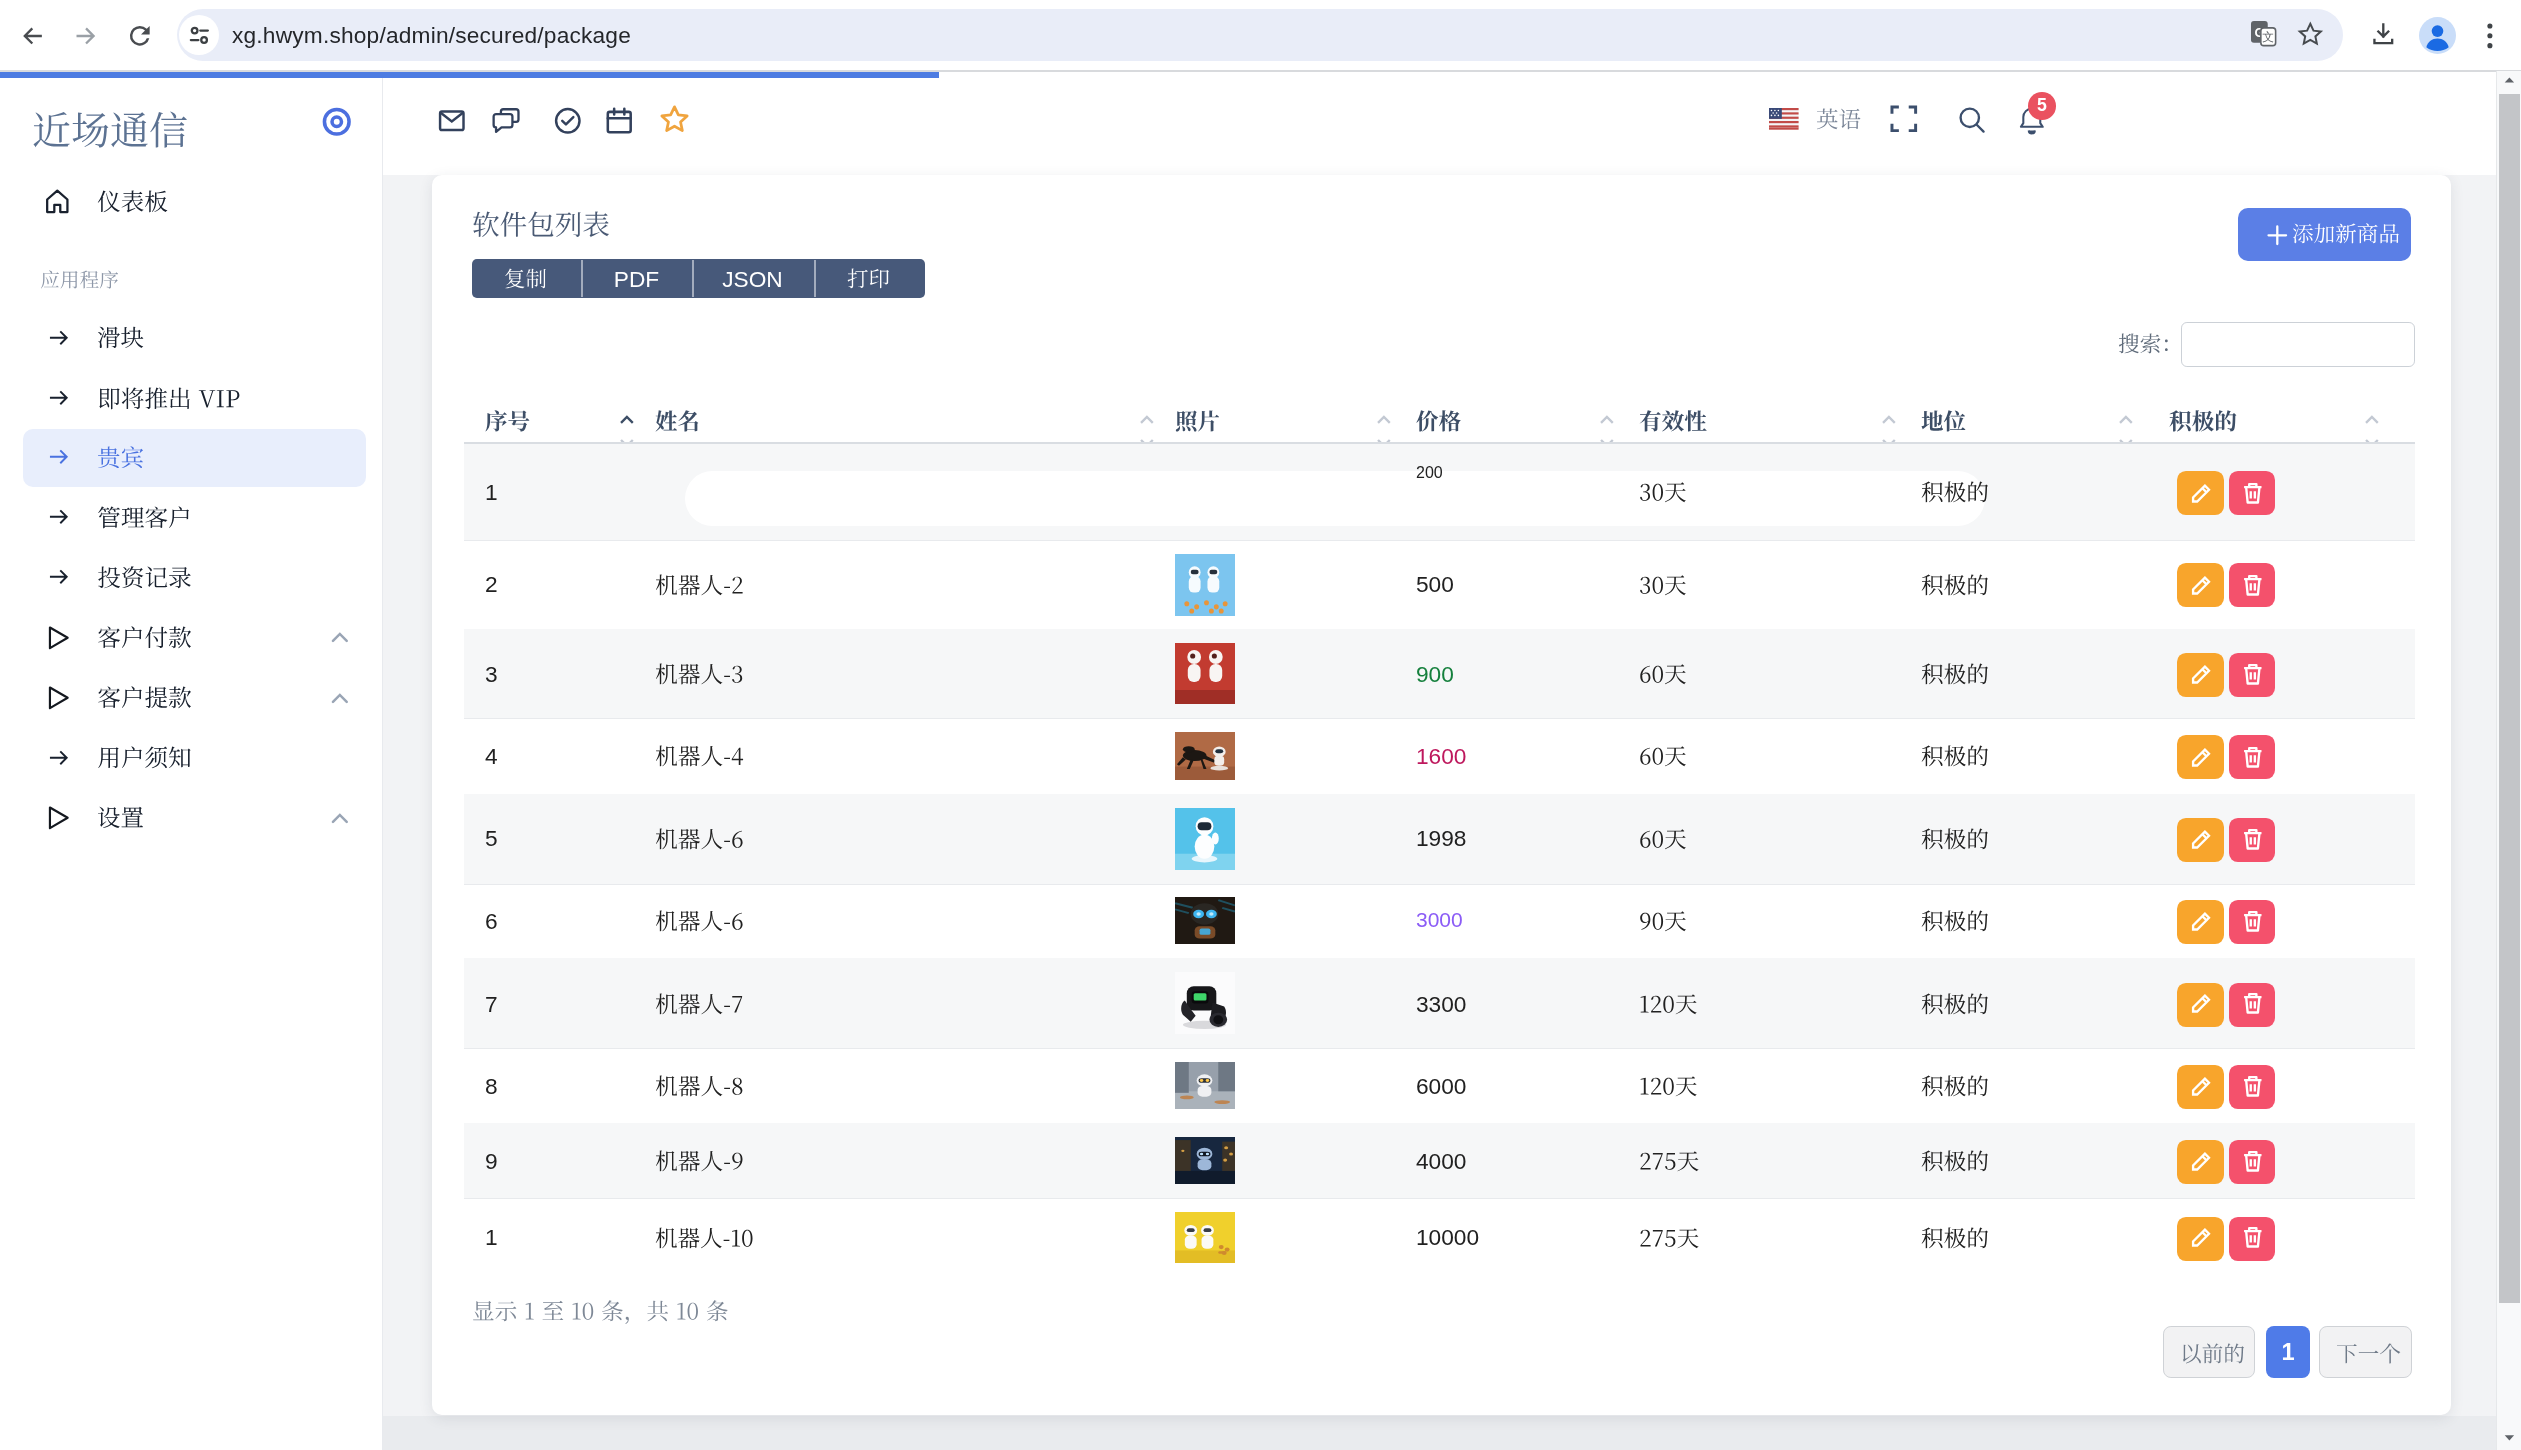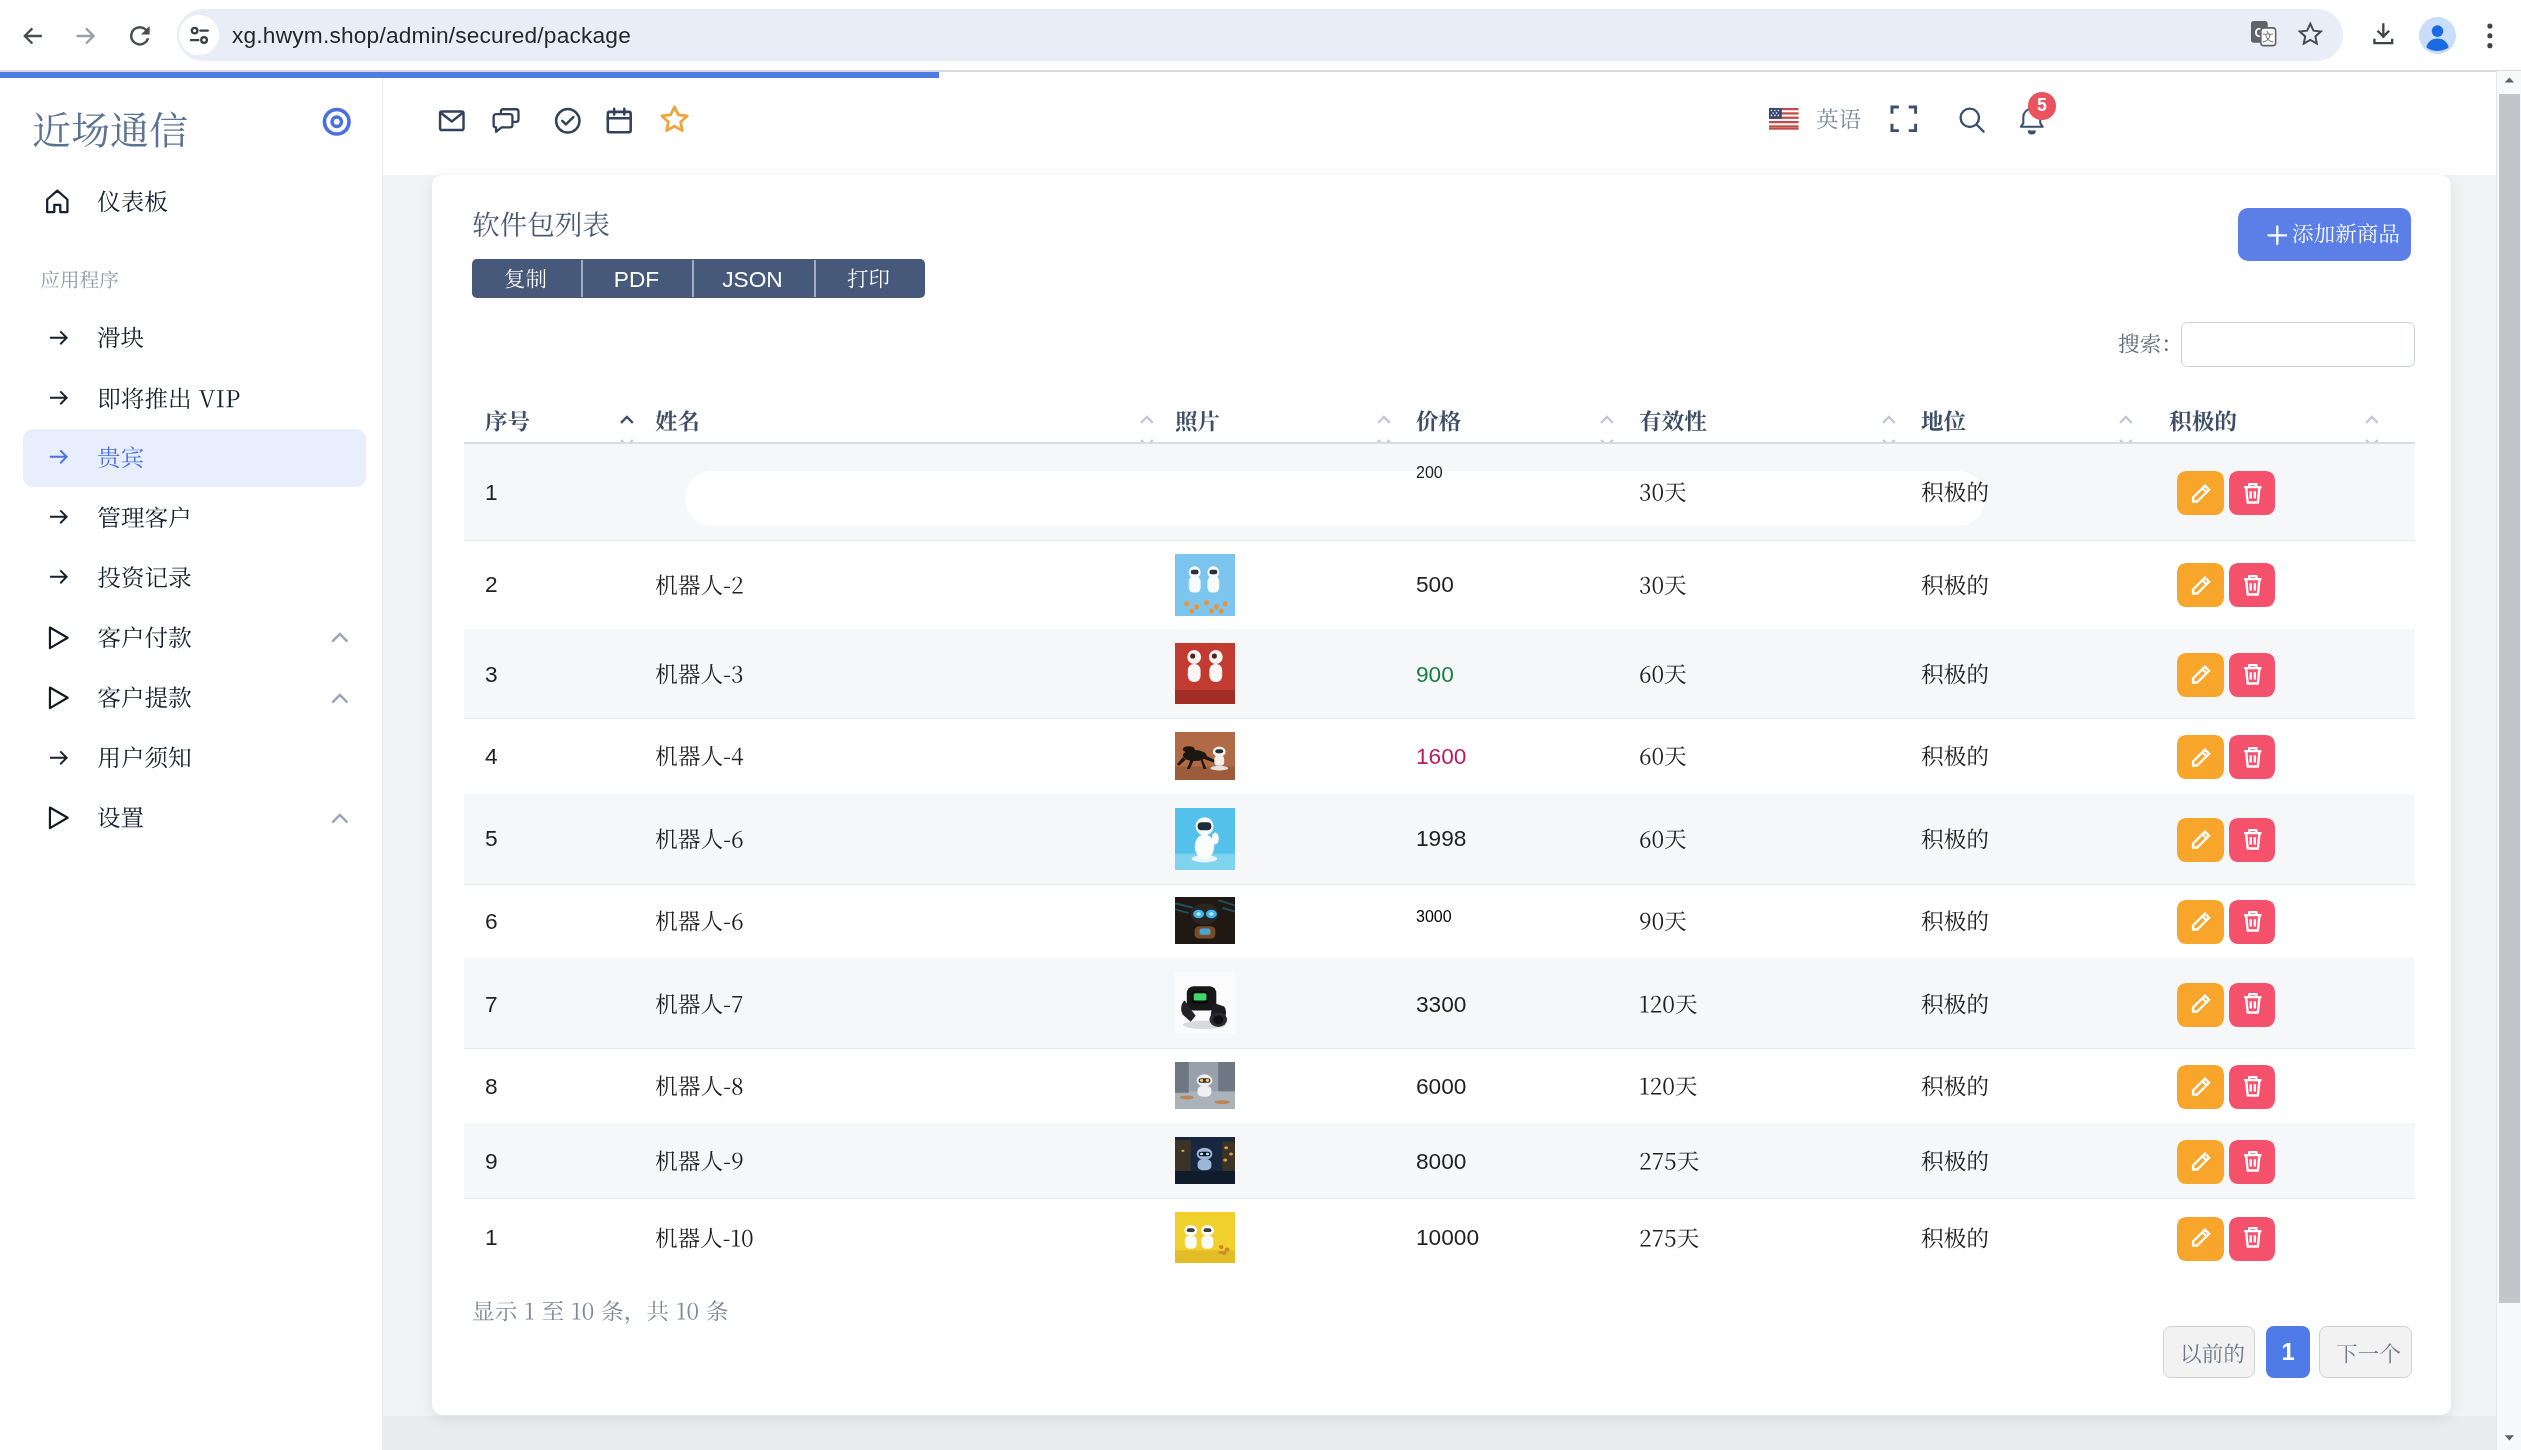--- a/index.html
+++ b/index.html
@@ -554,21 +554,21 @@
     <rect width="61" height="61" fill="#201913"></rect>
     <path d="M0 8l18 6M0 16l14 5M44 4l17 7M48 14l13 5" stroke="#1f4f5e" stroke-width="2.5"></path>
     <circle cx="30" cy="22" r="14" fill="#2a2723"></circle>
     <circle cx="24" cy="22" r="5.5" fill="#3db5f0"></circle>
     <circle cx="37" cy="22" r="5.5" fill="#3db5f0"></circle>
     <circle cx="24" cy="22" r="2.2" fill="#bfeafc"></circle>
     <circle cx="37" cy="22" r="2.2" fill="#bfeafc"></circle>
     <rect x="20" y="38" width="21" height="16" rx="5" fill="#7a4b28"></rect>
     <rect x="25" y="41" width="11" height="8" rx="2" fill="#3db5f0" opacity="0.85"></rect>
   </svg>
-<div class="abs" style="left:1416px;top:908px;font-size:16px;color:#000000">3000</div>
+<div class="abs" style="left:1416px;top:908px;font-size:21px;color:#8b5cf6">3000</div>
 <div style="position:absolute;left:1639px;top:910px;line-height:0">
     <svg width="48" height="22.7" viewBox="0 0 49 23" style="overflow:visible;">
       <path d="M2.4 20.1C8.4 18.6 11.6 14.5 11.6 9.5C11.6 5.2 9.6 2.7 6.4 2.7C3.4 2.7 1.2 4.7 1.2 8.0C1.2 11.1 3.3 13.1 6.1 13.1C7.5 13.1 8.7 12.6 9.5 11.7C8.9 15.3 6.5 18.1 2.3 19.6ZM9.6 10.9C8.8 11.7 7.8 12.2 6.7 12.2C4.6 12.2 3.1 10.6 3.1 7.8C3.1 4.9 4.6 3.4 6.3 3.4C8.3 3.4 9.7 5.4 9.7 9.4C9.7 9.9 9.7 10.4 9.6 10.9Z M19.3 20.1C22.1 20.1 24.6 17.6 24.6 11.4C24.6 5.2 22.1 2.7 19.3 2.7C16.6 2.7 14.0 5.2 14.0 11.4C14.0 17.6 16.6 20.1 19.3 20.1ZM19.3 19.4C17.6 19.4 15.9 17.5 15.9 11.4C15.9 5.3 17.6 3.4 19.3 3.4C21.0 3.4 22.7 5.3 22.7 11.4C22.7 17.5 21.0 19.4 19.3 19.4Z M45.5 7.8 44.4 9.3H37.5C37.7 7.5 37.8 5.5 37.8 3.4H45.7C46.0 3.4 46.3 3.2 46.3 3.0C45.5 2.3 44.2 1.2 44.2 1.2L43.0 2.7H28.5L28.8 3.4H36.1C36.1 5.5 36.1 7.4 35.9 9.3H27.1L27.3 10.0H35.8C35.2 14.6 33.2 18.3 26.5 21.2L26.8 21.6C34.5 18.9 36.7 15.0 37.4 10.0C38.2 14.0 40.1 18.7 46.4 21.6C46.6 20.7 47.2 20.5 48.0 20.4L48.0 20.1C41.3 17.5 38.8 13.7 37.9 10.0H47.1C47.4 10.0 47.7 9.8 47.7 9.6C46.9 8.8 45.5 7.8 45.5 7.8Z" fill="#212121"></path>
     </svg>
   </div>
 <div style="position:absolute;left:1921px;top:910px;line-height:0">
     <svg width="68" height="22.7" viewBox="0 0 69 23" style="overflow:visible;">
       <path d="M17.1 14.6 16.8 14.8C18.2 16.4 20.0 19.1 20.4 21.1C22.2 22.6 23.5 18.3 17.1 14.6ZM15.2 15.5 13.0 14.4C11.8 17.2 9.8 19.8 7.9 21.3L8.2 21.6C10.5 20.4 12.7 18.4 14.2 15.8C14.7 15.9 15.0 15.8 15.2 15.5ZM11.9 12.2V3.2H19.4V12.2ZM10.5 1.8V14.5H10.7C11.5 14.5 11.9 14.1 11.9 14.0V12.9H19.4V14.1H19.6C20.3 14.1 20.9 13.8 20.9 13.6V3.3C21.4 3.3 21.6 3.2 21.8 3.0L20.1 1.6L19.3 2.6H12.2ZM8.3 6.0 7.4 7.2H6.2V2.9C7.1 2.6 7.8 2.4 8.5 2.1C9.0 2.3 9.4 2.3 9.6 2.1L7.7 0.5C6.3 1.5 3.4 2.9 0.9 3.5L1.1 3.9C2.3 3.7 3.6 3.5 4.8 3.2V7.2H1.0L1.1 7.9H4.5C3.8 11.0 2.5 14.2 0.7 16.6L1.0 16.9C2.6 15.4 3.8 13.7 4.8 11.8V21.6H5.0C5.7 21.6 6.2 21.2 6.2 21.0V9.8C7.1 10.7 8.0 12.0 8.2 13.0C9.6 14.0 10.8 11.1 6.2 9.2V7.9H9.5C9.8 7.9 10.1 7.8 10.1 7.5C9.4 6.9 8.3 6.0 8.3 6.0Z M38.5 8.2C38.2 8.3 37.9 8.4 37.7 8.6L39.1 9.7L39.7 9.1H42.5C41.9 11.6 40.9 13.8 39.5 15.8C37.4 13.2 36.1 9.7 35.5 5.9L35.5 2.6H40.8C40.2 4.2 39.2 6.7 38.5 8.2ZM42.3 2.8C42.7 2.8 43.1 2.7 43.2 2.5L41.5 1.1L40.8 1.9H31.3L31.6 2.6H34.0C34.0 9.8 34.1 16.4 30.0 21.3L30.4 21.6C34.1 18.2 35.1 13.7 35.4 8.5C36.0 11.8 37.0 14.7 38.5 16.9C37.0 18.7 34.9 20.1 32.4 21.2L32.6 21.6C35.4 20.7 37.5 19.4 39.2 17.8C40.5 19.3 42.0 20.6 44.0 21.5C44.3 20.8 44.8 20.4 45.3 20.2L45.4 20.0C43.3 19.3 41.6 18.2 40.2 16.7C42.1 14.6 43.3 12.1 44.0 9.3C44.6 9.3 44.8 9.2 45.0 9.0L43.3 7.5L42.4 8.4H39.9C40.7 6.7 41.7 4.3 42.3 2.8ZM31.2 4.5 30.2 5.8H29.2V1.3C29.8 1.2 30.0 1.0 30.0 0.6L27.8 0.4V5.8H24.0L24.2 6.5H27.4C26.7 10.1 25.5 13.5 23.6 16.2L23.9 16.5C25.6 14.8 26.8 12.7 27.8 10.5V21.6H28.1C28.6 21.6 29.2 21.3 29.2 21.0V9.2C30.0 10.2 30.9 11.5 31.2 12.6C32.7 13.7 33.9 10.7 29.2 8.7V6.5H32.5C32.8 6.5 33.0 6.4 33.1 6.2C32.4 5.5 31.2 4.5 31.2 4.5Z M58.5 9.3 58.3 9.5C59.4 10.7 60.8 12.7 61.1 14.3C62.7 15.5 64.1 11.8 58.5 9.3ZM53.7 1.1 51.2 0.5C51.0 1.7 50.6 3.4 50.4 4.6H49.6L48.1 3.8V20.9H48.3C49.0 20.9 49.5 20.5 49.5 20.3V18.4H54.3V20.2H54.5C55.0 20.2 55.7 19.8 55.8 19.6V5.5C56.2 5.5 56.6 5.3 56.7 5.1L54.9 3.7L54.1 4.6H51.2C51.7 3.7 52.3 2.5 52.8 1.6C53.3 1.6 53.6 1.4 53.7 1.1ZM54.3 5.3V11.0H49.5V5.3ZM49.5 11.7H54.3V17.8H49.5ZM62.2 1.2 59.9 0.5C59.1 4.1 57.7 7.6 56.2 9.9L56.5 10.1C57.8 8.8 58.9 7.2 59.9 5.2H65.5C65.3 13.1 65.0 18.4 64.1 19.2C63.9 19.5 63.7 19.5 63.2 19.5C62.7 19.5 61.0 19.4 60.0 19.3L60.0 19.7C60.9 19.8 61.9 20.1 62.2 20.4C62.6 20.6 62.7 21.0 62.7 21.5C63.8 21.5 64.7 21.2 65.3 20.4C66.4 19.1 66.8 14.0 67.0 5.5C67.5 5.4 67.8 5.3 68.0 5.1L66.2 3.5L65.2 4.6H60.2C60.6 3.7 61.0 2.7 61.4 1.7C61.9 1.7 62.1 1.5 62.2 1.2Z" fill="#212121"></path>
     </svg>
   </div>
@@ -691,21 +691,21 @@
       <circle cx="8" cy="18" r="1.6"></circle>
     </g>
     <g fill="#9db7d8">
       <circle cx="30" cy="22" r="8"></circle>
       <rect x="23" y="29" width="14" height="14" rx="5"></rect>
     </g>
     <rect x="24" y="19" width="12" height="6" rx="3" fill="#101722"></rect>
     <circle cx="27" cy="22" r="1.7" fill="#bfe3ff"></circle>
     <circle cx="33" cy="22" r="1.7" fill="#bfe3ff"></circle>
   </svg>
-<div class="abs" style="left:1416px;top:1148px;font-size:22.7px;color:#212121">8000</div>
+<div class="abs" style="left:1416px;top:1148px;font-size:22.7px;color:#212121">4000</div>
 <div style="position:absolute;left:1639px;top:1150px;line-height:0">
     <svg width="60" height="22.7" viewBox="0 0 61 23" style="overflow:visible;">
       <path d="M1.5 19.8H11.8V18.2H2.7C4.1 16.6 5.5 15.1 6.2 14.4C9.7 10.9 11.1 9.2 11.1 7.1C11.1 4.3 9.5 2.7 6.4 2.7C4.0 2.7 1.8 3.9 1.5 6.2C1.6 6.7 2.0 6.9 2.4 6.9C2.9 6.9 3.3 6.6 3.5 5.8L4.1 3.7C4.7 3.5 5.3 3.4 5.8 3.4C7.9 3.4 9.1 4.7 9.1 7.0C9.1 9.0 8.1 10.6 5.7 13.6C4.5 14.9 3.0 16.7 1.5 18.5Z M16.4 19.8H18.1L24.1 4.1V3.0H14.1V4.6H23.0L16.2 19.6Z M31.1 20.1C34.7 20.1 37.0 18.0 37.0 14.7C37.0 11.5 34.9 9.7 31.6 9.7C30.6 9.7 29.6 9.8 28.7 10.2L29.1 4.6H36.6V3.0H28.3L27.8 10.9L28.4 11.2C29.2 10.8 30.1 10.6 31.1 10.6C33.4 10.6 35.0 12.0 35.0 14.8C35.0 17.8 33.5 19.4 30.8 19.4C30.1 19.4 29.6 19.3 29.0 19.1L28.5 17.3C28.3 16.4 28.0 16.2 27.4 16.2C27.0 16.2 26.6 16.4 26.5 16.8C26.9 19.0 28.6 20.1 31.1 20.1Z M58.1 7.8 56.9 9.3H50.1C50.3 7.5 50.3 5.5 50.4 3.4H58.3C58.6 3.4 58.8 3.2 58.9 3.0C58.1 2.3 56.7 1.2 56.7 1.2L55.6 2.7H41.1L41.3 3.4H48.7C48.7 5.5 48.7 7.4 48.5 9.3H39.7L39.9 10.0H48.4C47.7 14.6 45.7 18.3 39.1 21.2L39.4 21.6C47.0 18.9 49.3 15.0 50.0 10.0C50.7 14.0 52.6 18.7 59.0 21.6C59.2 20.7 59.7 20.5 60.5 20.4L60.6 20.1C53.8 17.5 51.3 13.7 50.5 10.0H59.6C60.0 10.0 60.2 9.8 60.3 9.6C59.4 8.8 58.1 7.8 58.1 7.8Z" fill="#212121"></path>
     </svg>
   </div>
 <div style="position:absolute;left:1921px;top:1150px;line-height:0">
     <svg width="68" height="22.7" viewBox="0 0 69 23" style="overflow:visible;">
       <path d="M17.1 14.6 16.8 14.8C18.2 16.4 20.0 19.1 20.4 21.1C22.2 22.6 23.5 18.3 17.1 14.6ZM15.2 15.5 13.0 14.4C11.8 17.2 9.8 19.8 7.9 21.3L8.2 21.6C10.5 20.4 12.7 18.4 14.2 15.8C14.7 15.9 15.0 15.8 15.2 15.5ZM11.9 12.2V3.2H19.4V12.2ZM10.5 1.8V14.5H10.7C11.5 14.5 11.9 14.1 11.9 14.0V12.9H19.4V14.1H19.6C20.3 14.1 20.9 13.8 20.9 13.6V3.3C21.4 3.3 21.6 3.2 21.8 3.0L20.1 1.6L19.3 2.6H12.2ZM8.3 6.0 7.4 7.2H6.2V2.9C7.1 2.6 7.8 2.4 8.5 2.1C9.0 2.3 9.4 2.3 9.6 2.1L7.7 0.5C6.3 1.5 3.4 2.9 0.9 3.5L1.1 3.9C2.3 3.7 3.6 3.5 4.8 3.2V7.2H1.0L1.1 7.9H4.5C3.8 11.0 2.5 14.2 0.7 16.6L1.0 16.9C2.6 15.4 3.8 13.7 4.8 11.8V21.6H5.0C5.7 21.6 6.2 21.2 6.2 21.0V9.8C7.1 10.7 8.0 12.0 8.2 13.0C9.6 14.0 10.8 11.1 6.2 9.2V7.9H9.5C9.8 7.9 10.1 7.8 10.1 7.5C9.4 6.9 8.3 6.0 8.3 6.0Z M38.5 8.2C38.2 8.3 37.9 8.4 37.7 8.6L39.1 9.7L39.7 9.1H42.5C41.9 11.6 40.9 13.8 39.5 15.8C37.4 13.2 36.1 9.7 35.5 5.9L35.5 2.6H40.8C40.2 4.2 39.2 6.7 38.5 8.2ZM42.3 2.8C42.7 2.8 43.1 2.7 43.2 2.5L41.5 1.1L40.8 1.9H31.3L31.6 2.6H34.0C34.0 9.8 34.1 16.4 30.0 21.3L30.4 21.6C34.1 18.2 35.1 13.7 35.4 8.5C36.0 11.8 37.0 14.7 38.5 16.9C37.0 18.7 34.9 20.1 32.4 21.2L32.6 21.6C35.4 20.7 37.5 19.4 39.2 17.8C40.5 19.3 42.0 20.6 44.0 21.5C44.3 20.8 44.8 20.4 45.3 20.2L45.4 20.0C43.3 19.3 41.6 18.2 40.2 16.7C42.1 14.6 43.3 12.1 44.0 9.3C44.6 9.3 44.8 9.2 45.0 9.0L43.3 7.5L42.4 8.4H39.9C40.7 6.7 41.7 4.3 42.3 2.8ZM31.2 4.5 30.2 5.8H29.2V1.3C29.8 1.2 30.0 1.0 30.0 0.6L27.8 0.4V5.8H24.0L24.2 6.5H27.4C26.7 10.1 25.5 13.5 23.6 16.2L23.9 16.5C25.6 14.8 26.8 12.7 27.8 10.5V21.6H28.1C28.6 21.6 29.2 21.3 29.2 21.0V9.2C30.0 10.2 30.9 11.5 31.2 12.6C32.7 13.7 33.9 10.7 29.2 8.7V6.5H32.5C32.8 6.5 33.0 6.4 33.1 6.2C32.4 5.5 31.2 4.5 31.2 4.5Z M58.5 9.3 58.3 9.5C59.4 10.7 60.8 12.7 61.1 14.3C62.7 15.5 64.1 11.8 58.5 9.3ZM53.7 1.1 51.2 0.5C51.0 1.7 50.6 3.4 50.4 4.6H49.6L48.1 3.8V20.9H48.3C49.0 20.9 49.5 20.5 49.5 20.3V18.4H54.3V20.2H54.5C55.0 20.2 55.7 19.8 55.8 19.6V5.5C56.2 5.5 56.6 5.3 56.7 5.1L54.9 3.7L54.1 4.6H51.2C51.7 3.7 52.3 2.5 52.8 1.6C53.3 1.6 53.6 1.4 53.7 1.1ZM54.3 5.3V11.0H49.5V5.3ZM49.5 11.7H54.3V17.8H49.5ZM62.2 1.2 59.9 0.5C59.1 4.1 57.7 7.6 56.2 9.9L56.5 10.1C57.8 8.8 58.9 7.2 59.9 5.2H65.5C65.3 13.1 65.0 18.4 64.1 19.2C63.9 19.5 63.7 19.5 63.2 19.5C62.7 19.5 61.0 19.4 60.0 19.3L60.0 19.7C60.9 19.8 61.9 20.1 62.2 20.4C62.6 20.6 62.7 21.0 62.7 21.5C63.8 21.5 64.7 21.2 65.3 20.4C66.4 19.1 66.8 14.0 67.0 5.5C67.5 5.4 67.8 5.3 68.0 5.1L66.2 3.5L65.2 4.6H60.2C60.6 3.7 61.0 2.7 61.4 1.7C61.9 1.7 62.1 1.5 62.2 1.2Z" fill="#212121"></path>
     </svg>
   </div>

